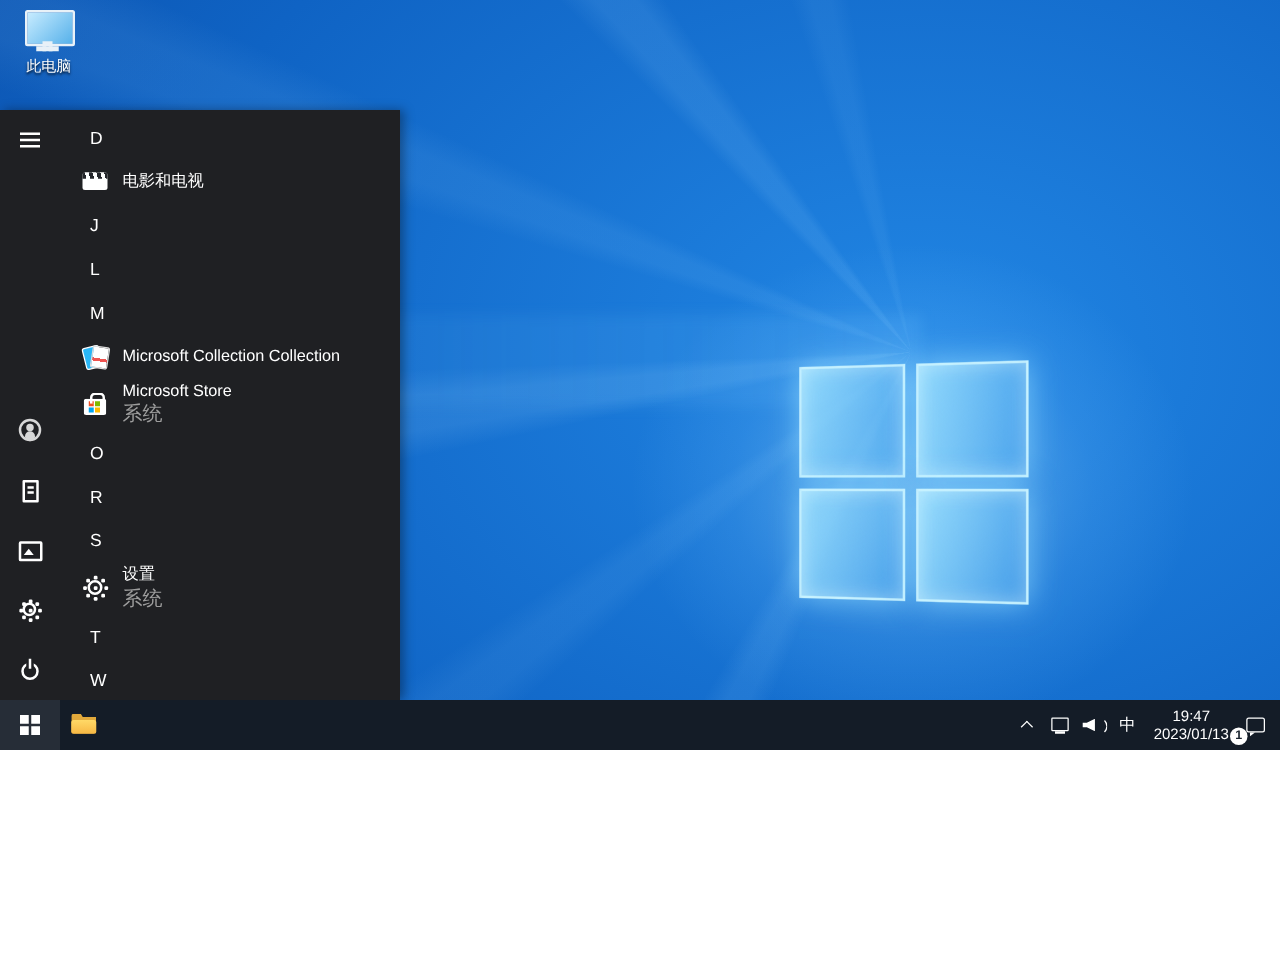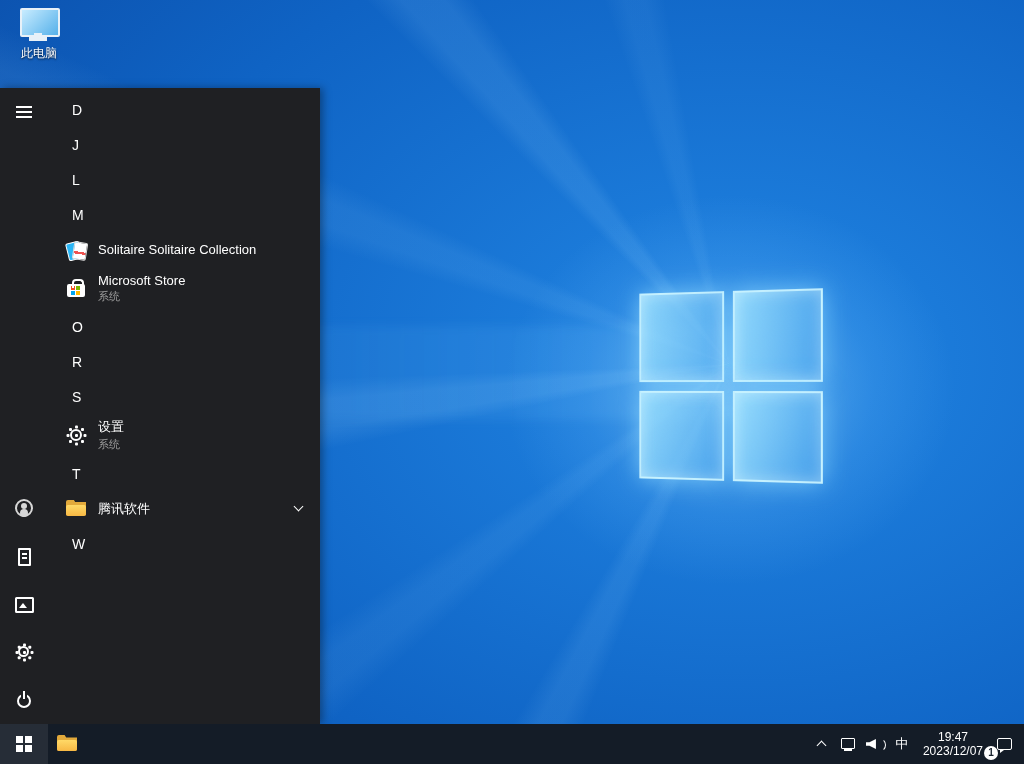--- a/index.html
+++ b/index.html
@@ -1,19 +1,19 @@
 <!DOCTYPE html>
 <html><head>
 <meta charset="utf-8">
 <style>
   * { margin:0; padding:0; box-sizing:border-box; }
   html,body { width:1024px; height:768px; overflow:hidden; }
   body { font-family:"Liberation Sans","DejaVu Sans",sans-serif; }
 
-  .screen { position:relative; width:1024px; height:764px; overflow:hidden; background:#ec4899; }
+  .screen { position:relative; width:1024px; height:600px; overflow:hidden; background:#ec4899; }
 
   
   .wallpaper { position:absolute; left:0; top:0; right:0; bottom:40px;
     background:radial-gradient(1400px 1000px at 72% 50%, #2186e4 0%, #0f63c4 45%, #0a47a0 80%, #083a88 100%); }
   .rays { position:absolute; inset:0;
     background:conic-gradient(from 0deg at 71.2% 50.3%,
       transparent 0deg 202deg,
       rgba(150,210,255,.10) 205deg 208deg, transparent 211deg 228deg,
       rgba(150,210,255,.08) 231deg 234deg, transparent 237deg 258deg,
       rgba(160,215,255,.13) 261deg 265deg, transparent 268deg 286deg,
@@ -75,21 +75,21 @@
     box-shadow:0 0 0 2px #1f2023; }
 
   .app-list { flex:1; padding-top:4px; overflow:hidden; }
   .section-row { height:35px; display:flex; align-items:center; padding-left:24px; cursor:pointer; }
   .section-letter { color:#fff; font-size:14px; }
   .app-row { position:relative; height:35px; display:flex; align-items:center; padding-left:16px; cursor:pointer; }
   .app-row.has-sub { height:42px; }
   .app-icon { position:relative; width:24px; height:24px; flex:none; margin-right:10px; }
   .app-text { display:flex; flex-direction:column; justify-content:center; }
   .app-label { color:#fff; font-size:13px; white-space:nowrap; }
-  .app-subtitle { color:#9d9d9d; font-size:11px; margin-top:1px; }
+  .app-subtitle { color:#9d9d9d; font-size:16px; margin-top:1px; }
   .chev { position:absolute; right:16px; top:50%; width:10px; height:10px; margin-top:-7px; }
   .chev::before { content:''; position:absolute; left:1px; top:1px; width:6px; height:6px;
     border-right:1.5px solid #fff; border-bottom:1.5px solid #fff; transform:rotate(45deg); }
 
   
   .icon-movies-tv::before { content:''; position:absolute; left:2px; top:5px; width:20px; height:14px;
     background:#fff; border-radius:2px; }
   .icon-movies-tv::after { content:''; position:absolute; left:2px; top:5px; width:20px; height:5px;
     border-radius:2px 2px 0 0; background:repeating-linear-gradient(75deg,#23252a 0 3px,#fff 3px 6px); }
   .icon-calculator::before { content:''; position:absolute; left:5px; top:2px; width:14px; height:19px;
@@ -209,33 +209,39 @@
           </div>
           <div class="rail-btn">
             <div class="ric ric-power"></div>
           </div>
         </div>
     </div>
     <div class="app-list">
         <div class="section-row">
           <div class="section-letter">D</div>
         </div>
+        <div class="app-row">
+          <div class="app-icon icon-movies-tv"></div>
+          <div class="app-text">
+            <div class="app-label">电影和电视</div>
+          </div>
+        </div>
         <div class="section-row">
           <div class="section-letter">J</div>
         </div>
         <div class="section-row">
           <div class="section-letter">L</div>
         </div>
         <div class="section-row">
           <div class="section-letter">M</div>
         </div>
         <div class="app-row">
           <div class="app-icon icon-solitaire"></div>
           <div class="app-text">
-            <div class="app-label">Solitaire Solitaire Collection</div>
+            <div class="app-label">Microsoft Collection Collection</div>
           </div>
         </div>
         <div class="app-row has-sub">
           <div class="app-icon icon-store"></div>
           <div class="app-text">
             <div class="app-label">Microsoft Store</div>
             <div class="app-subtitle">系统</div>
           </div>
         </div>
         <div class="section-row">
@@ -250,27 +256,20 @@
         <div class="app-row has-sub">
           <div class="app-icon icon-settings"></div>
           <div class="app-text">
             <div class="app-label">设置</div>
             <div class="app-subtitle">系统</div>
           </div>
         </div>
         <div class="section-row">
           <div class="section-letter">T</div>
         </div>
-        <div class="app-row">
-          <div class="app-icon icon-folder"></div>
-          <div class="app-text">
-            <div class="app-label">腾讯软件</div>
-          </div>
-          <div class="chev"></div>
-        </div>
         <div class="section-row">
           <div class="section-letter">W</div>
         </div>
       </div>
   </div>
 
   <div class="taskbar">
     <div class="start-btn">
       <div class="win-grid"></div>
     </div>
@@ -283,21 +282,21 @@
       </div>
       <div class="tray-btn">
         <span class="t-display"></span>
       </div>
       <div class="tray-btn">
         <span class="t-speaker"></span>
       </div>
       <div class="tray-btn tray-ime">中</div>
       <div class="tray-clock">
         <div class="clock-time">19:47</div>
-        <div class="clock-date">2023/12/07</div>
+        <div class="clock-date">2023/01/13</div>
       </div>
       <div class="tray-btn">
         <span class="t-action"></span>
         <span class="t-badge">1</span>
       </div>
     </div>
   </div>
 
 </div>
 

